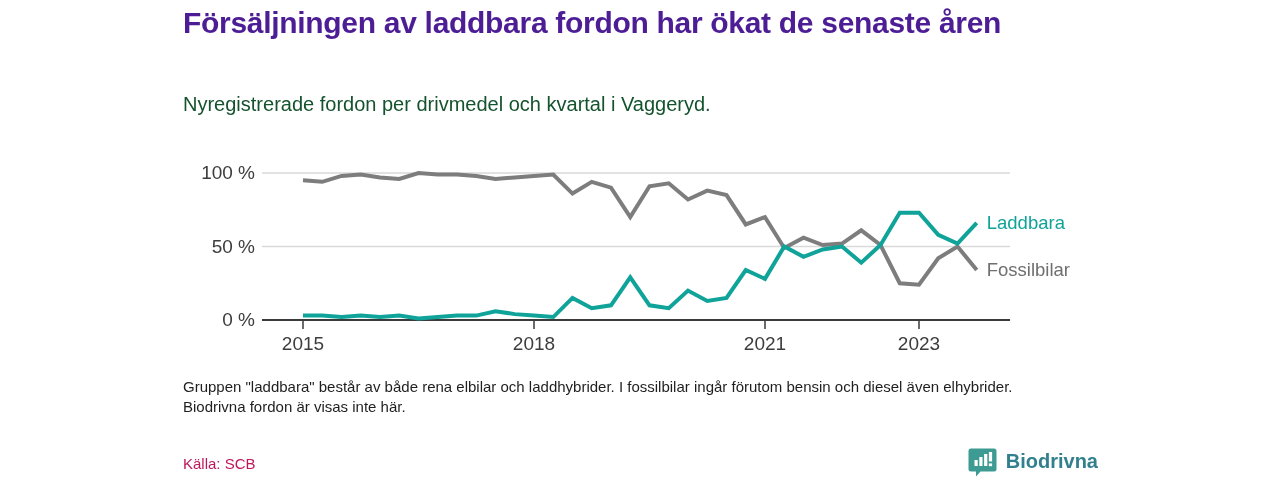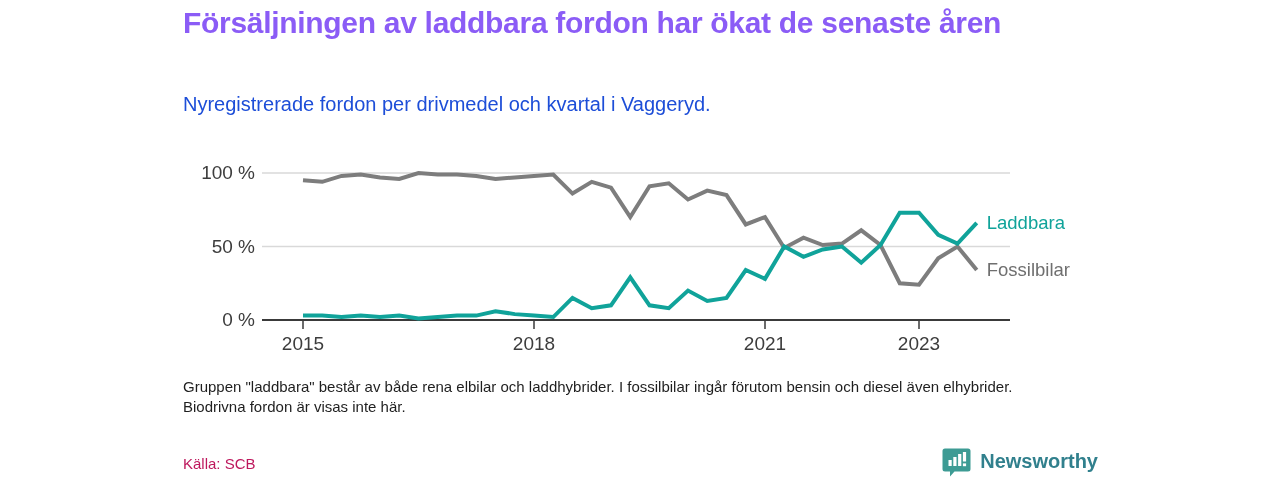--- a/index.html
+++ b/index.html
@@ -1,21 +1,21 @@
 <!DOCTYPE html>
 <html><head>
 <meta charset="utf-8">
 <style>
   html,body{margin:0;padding:0;background:#ffffff;}
   .page{position:relative;width:1280px;height:480px;background:#fff;overflow:hidden;
         font-family:"Liberation Sans",sans-serif;}
   .title{position:absolute;left:183px;top:5px;width:900px;
-         font-size:30px;line-height:35px;font-weight:bold;color:#8b5cf6;letter-spacing:-0.3px;}
+         font-size:30px;line-height:35px;font-weight:bold;color:#4c1d95;letter-spacing:-0.3px;}
   .subtitle{position:absolute;left:183px;top:93px;width:900px;
-            font-size:20px;color:#1d4ed8;}
+            font-size:20px;color:#14532d;}
   .footnote{position:absolute;left:183px;top:377px;width:880px;
             font-size:15px;line-height:19.5px;color:#1f1f1f;}
   .source{position:absolute;left:183px;top:455px;font-size:15px;color:#be185d;}
   .logo{position:absolute;right:182px;top:446px;display:flex;align-items:center;gap:8px;}
   .logo-text{font-size:20px;font-weight:600;color:#31808d;}
   svg.chart{position:absolute;left:0;top:0;pointer-events:none;}
   svg text{font-family:"Liberation Sans",sans-serif;}
 </style>
 </head>
 <body>
@@ -63,16 +63,16 @@
 
   <div class="logo">
     <svg width="31" height="31" viewBox="0 0 31 31">
       <path d="M4 2.5 h23 a2.5 2.5 0 0 1 2.5 2.5 v18 a2.5 2.5 0 0 1 -2.5 2.5 h-13.5 l-4.5 5 v-5 h-5 a2.5 2.5 0 0 1 -2.5 -2.5 v-18 a2.5 2.5 0 0 1 2.5 -2.5 z" fill="#3d9b94"></path>
       <rect x="7.5" y="14" width="3.2" height="6" fill="#ffffff"></rect>
       <rect x="12.3" y="11" width="3.2" height="9" fill="#ffffff"></rect>
       <rect x="17.1" y="8" width="3.2" height="12" fill="#ffffff"></rect>
       <rect x="21.9" y="6" width="3.2" height="9.5" fill="#ffffff"></rect>
       <rect x="21.9" y="17.4" width="3.2" height="2.8" fill="#ffffff"></rect>
     </svg>
-    <span class="logo-text">Newsworthy</span>
+    <span class="logo-text">Biodrivna</span>
   </div>
 
 </div>
 
 </body></html>

